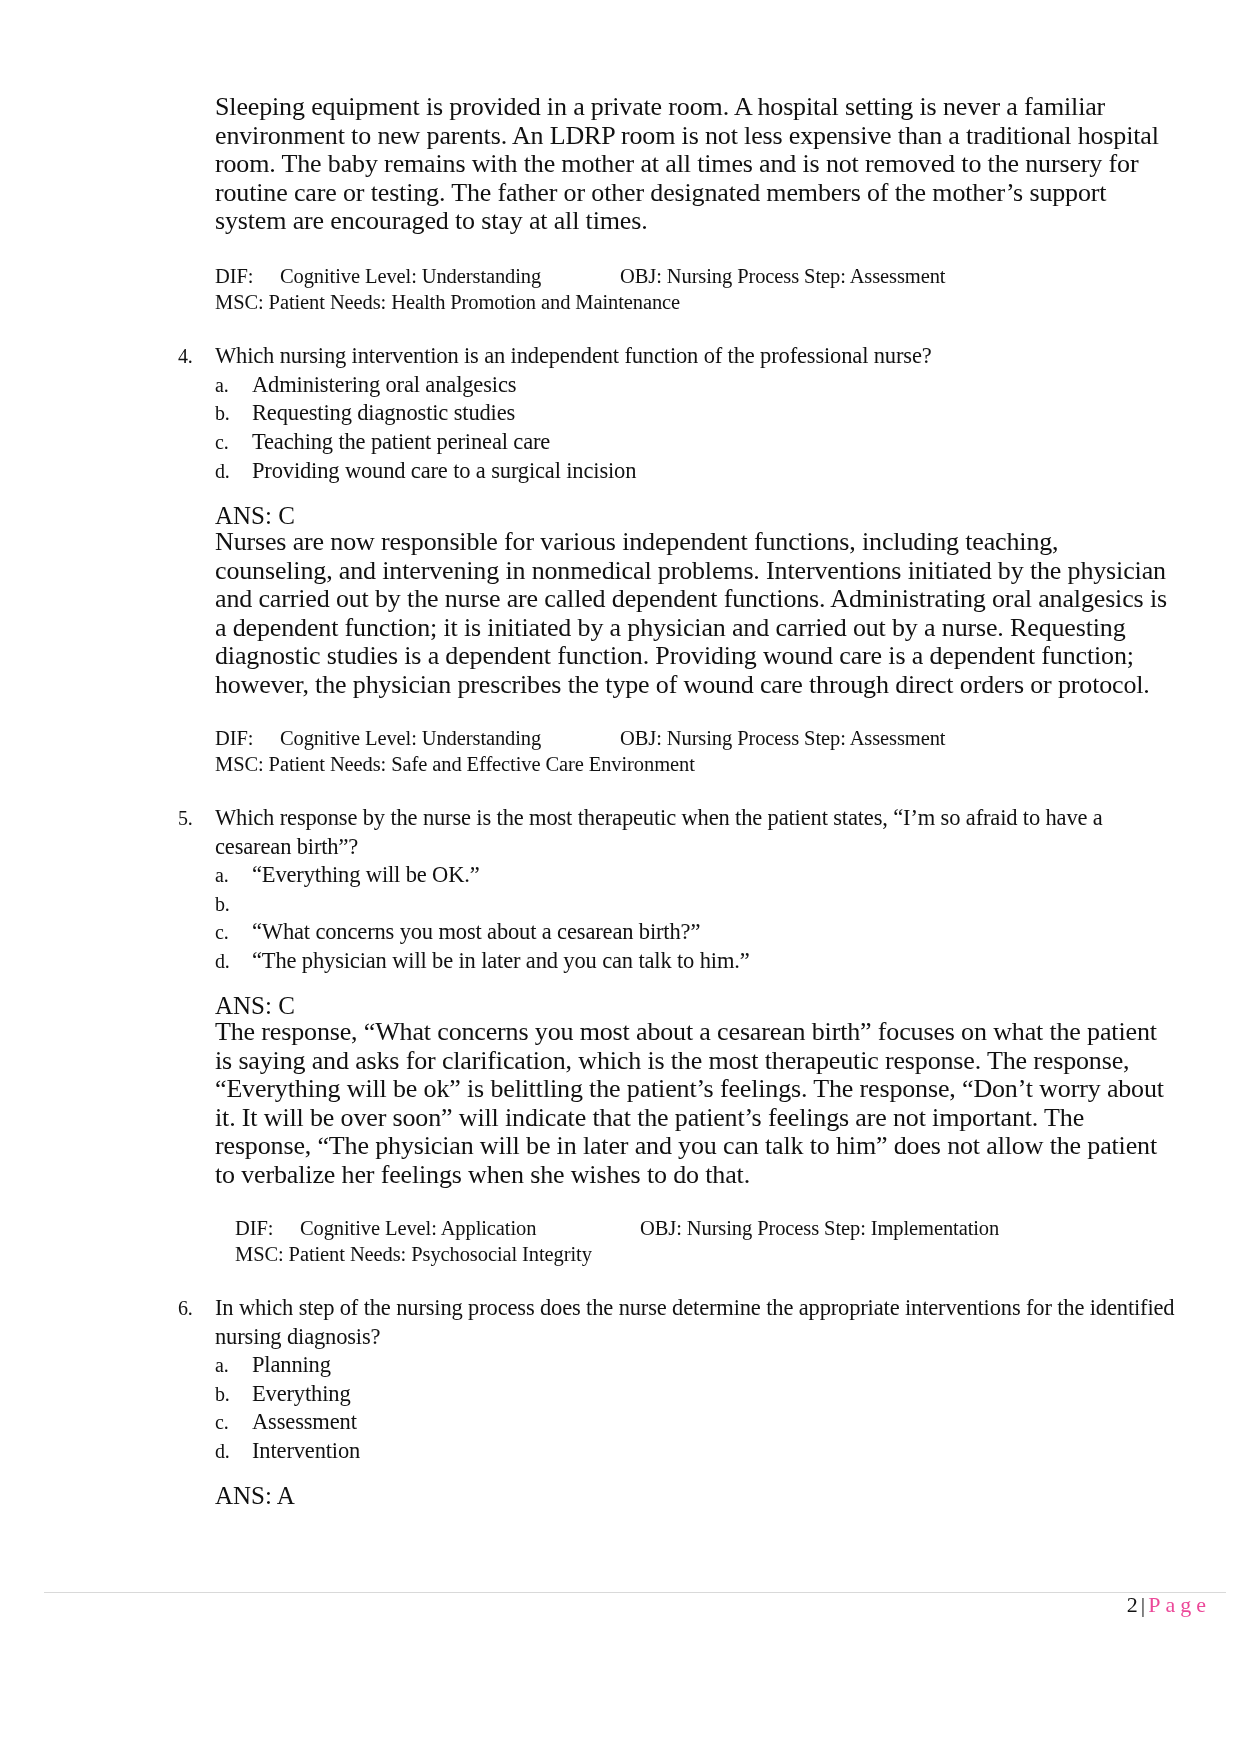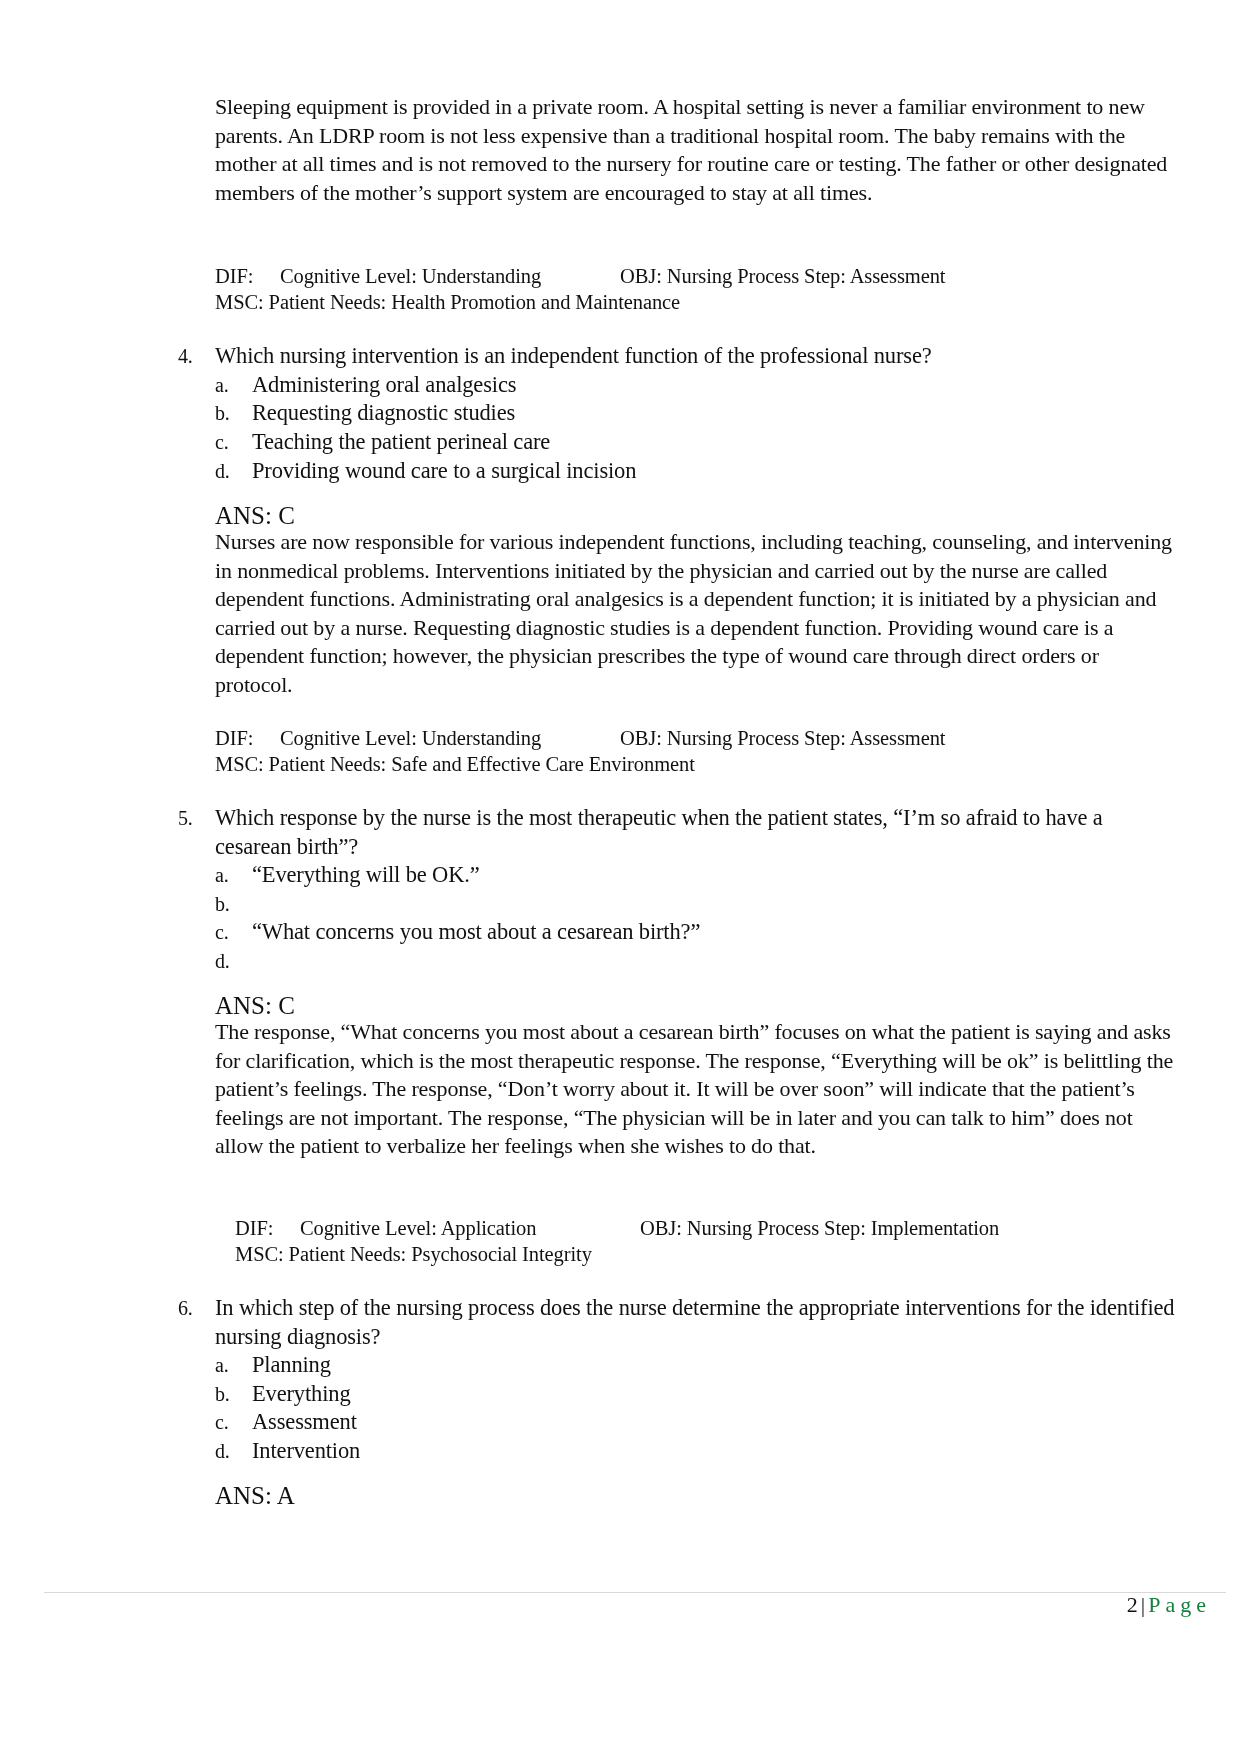--- a/index.html
+++ b/index.html
@@ -1,38 +1,38 @@
 <!DOCTYPE html>
 <html><head>
 <meta charset="utf-8">
 <style>
   html, body { margin: 0; padding: 0; background: #ffffff; }
   body { width: 1241px; height: 1755px; position: relative; overflow: hidden;
          font-family: "Liberation Serif", "DejaVu Serif", serif; color: #111; }
   .page { position: absolute; left: 0; top: 0; width: 1241px; height: 1755px; }
   .block { position: absolute; left: 215px; width: 960px; }
   p { margin: 0; }
-  .body-text { font-size: 22px; line-height: 28.5px; letter-spacing: -0.15px; }
+  .body-text { font-size: 26px; line-height: 28.5px; letter-spacing: -0.15px; }
   .meta { font-size: 20.5px; line-height: 26px; letter-spacing: -0.1px; }
   .meta-row { display: flex; white-space: nowrap; align-items: center; }
   .meta-dif { width: 405px; }
   .meta-dif .tag { display: inline-block; width: 65px; }
   .question { position: absolute; left: 178px; width: 1000px; }
   .q-row { display: flex; font-size: 22.5px; line-height: 28.5px; letter-spacing: -0.15px; }
   .q-num { width: 37px; flex: none; font-size: 20px; }
   .q-text { flex: 1; }
   .opts { margin-left: 37px; }
   .opt { display: flex; font-size: 22.5px; line-height: 28.7px; letter-spacing: -0.15px; }
   .opt-letter { width: 37px; flex: none; font-size: 20px; }
   .ans { font-size: 25px; line-height: 26px; }
   .footer-line { position: absolute; left: 44px; top: 1592px; width: 1182px; height: 0;
                  border-top: 1px solid #d9d9d9; }
   .page-num { position: absolute; right: 30px; top: 1590px; font-size: 22px; line-height: 30px; color: #111; }
   .page-num .sep { color: #222; margin: 0 3px; }
-  .page-num .word { color: #15803d; letter-spacing: 5px; }
+  .page-num .word { color: #ec4899; letter-spacing: 5px; }
 </style>
 </head>
 <body>
 
 <div class="page">
 
   <div class="block" style="top:93px;">
     <p class="body-text">Sleeping equipment is provided in a private room. A hospital setting is never a familiar environment to new parents. An LDRP room is not less expensive than a traditional hospital room. The baby remains with the mother at all times and is not removed to the nursery for routine care or testing. The father or other designated members of the mother’s support system are encouraged to stay at all times.</p>
   </div>
   <div class="block meta" style="top:263px;">
@@ -91,20 +91,21 @@
         </div>
       <div class="opt">
           <span class="opt-letter">b.</span>
         </div>
       <div class="opt">
           <span class="opt-letter">c.</span>
           <span>“What concerns you most about a cesarean birth?”</span>
         </div>
       <div class="opt">
           <span class="opt-letter">d.</span>
+          <span>“The physician will be in later and you can talk to him.”</span>
         </div>
     </div>
   </div>
   <div class="block ans" style="top:993px;">ANS: C</div>
   <div class="block" style="top:1018px;">
     <p class="body-text">The response, “What concerns you most about a cesarean birth” focuses on what the patient is saying and asks for clarification, which is the most therapeutic response. The response, “Everything will be ok” is belittling the patient’s feelings. The response, “Don’t worry about it. It will be over soon” will indicate that the patient’s feelings are not important. The response, “The physician will be in later and you can talk to him” does not allow the patient to verbalize her feelings when she wishes to do that.</p>
   </div>
   <div class="block meta" style="top:1215px;margin-left:20px;">
     <div class="meta-row">
       <span class="meta-dif"><span class="tag">DIF:</span><span>Cognitive Level: Application</span></span>

